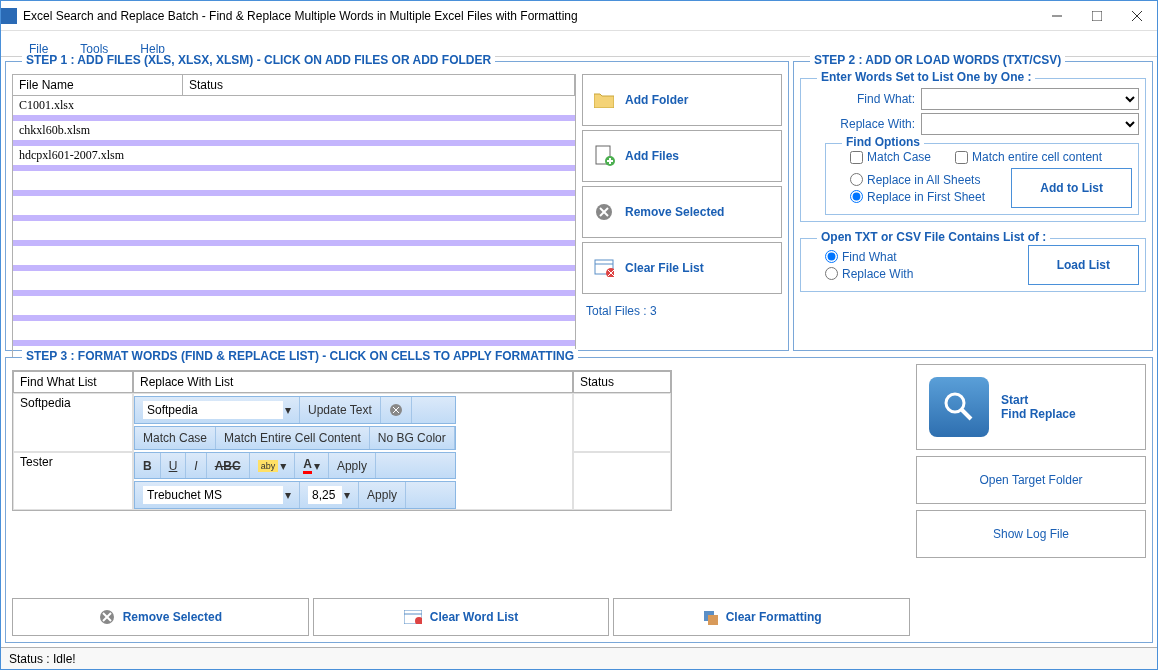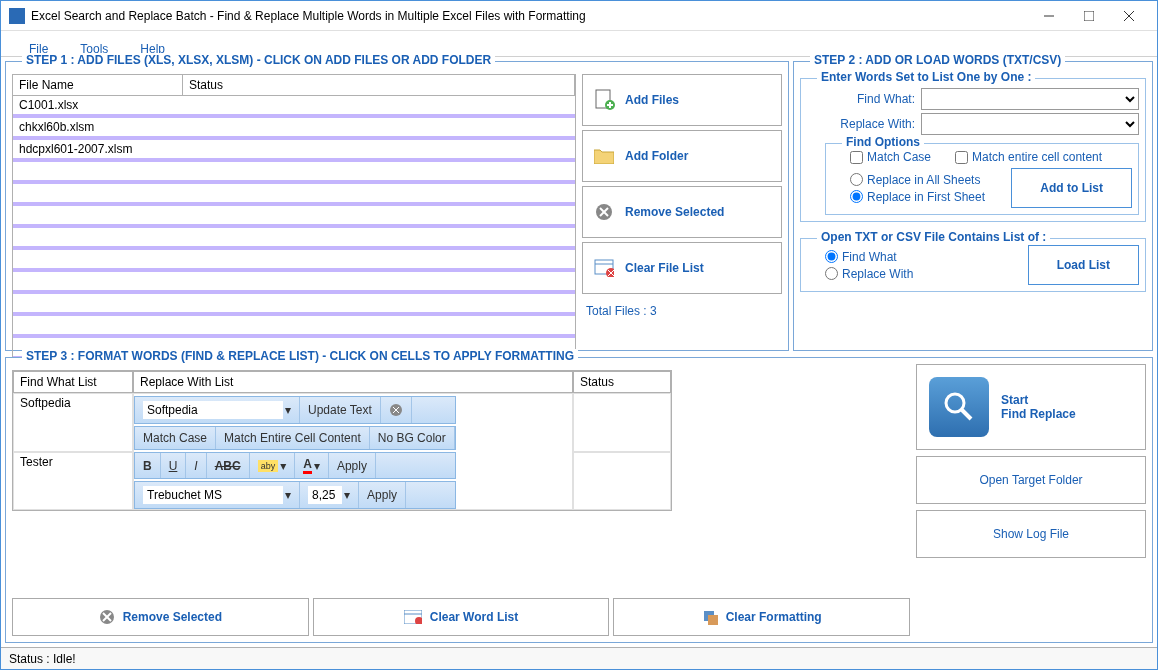--- a/index.html
+++ b/index.html
@@ -1,32 +1,32 @@
 <!DOCTYPE html>
 <html><head>
 <meta charset="utf-8">
 <style>
 * { box-sizing: border-box; margin: 0; padding: 0; font-family: Tahoma, sans-serif; font-size: 12px; }
 body { background: #fff; width: 1158px; height: 670px; overflow: hidden; border: 1px solid #4a90d9; }
-.titlebar { background: #fff; height: 30px; display: flex; align-items: center; padding: 0 8px; border-bottom: 1px solid #e0e0e0; }
+.titlebar { background: #fff; height: 30px; display: flex; align-items: center; padding: 0 0; border-bottom: 1px solid #e0e0e0; }
 .titlebar .icon { width: 16px; height: 16px; background: #2a6ab5; margin-right: 6px; }
 .titlebar .title { flex: 1; }
 .titlebar .winbtn { width: 40px; height: 24px; display: flex; align-items: center; justify-content: center; cursor: pointer; }
 .menubar { height: 26px; display: flex; align-items: flex-end; padding: 0 28px; gap: 32px; border-bottom: 1px solid #d0d0d0; }
 .menubar span { color: #1a5fb4; cursor: pointer; }
 .content { display: flex; flex-direction: column; padding: 4px; gap: 2px; height: calc(100% - 78px); }
 .toprow { display: flex; gap: 4px; height: 290px; }
 .fieldset { border: 1px solid #7aa7d8; padding: 6px; position: relative; background: #fff; }
 .fieldset.inner { border: 1px solid #9cc2e8; padding-left: 24px; }
 .legend { position: absolute; top: -9px; left: 16px; background: #fff; padding: 0 4px; color: #1a5fb4; font-weight: bold; }
 .step1 { flex: 1; display: flex; flex-direction: column; }
 .filesrow { display: flex; gap: 6px; flex: 1; margin-top: 6px; }
 .filetable { flex: 1; border: 1px solid #b0b0b0; }
 .filetable th { text-align: left; padding: 3px 6px; border-bottom: 1px solid #b0b0b0; border-right: 1px solid #b0b0b0; background: #fff; font-weight: normal; }
-.filetable td { padding: 2px 6px; border-bottom: 4px solid #c4b5fd; }
+.filetable td { padding: 2px 6px; border-bottom: 6px solid #c4b5fd; font-family: Liberation Serif, serif; }
 .sidebtns { width: 200px; display: flex; flex-direction: column; gap: 4px; }
 .bigbtn { border: 1px solid #aaa; padding: 14px 10px; background: #fff; display: flex; align-items: center; gap: 10px; cursor: pointer; font-size: 14px; color: #1a5fb4; font-weight: bold; }
 .bigbtn .ic { width: 22px; height: 22px; display: flex; align-items: center; justify-content: center; }
 .totline { color: #1a5fb4; padding: 6px 4px 2px; }
 .step2 { width: 360px; display: flex; flex-direction: column; gap: 6px; }
 .step2 .fieldset.inner { margin-top: 6px; }
 .frow { display: flex; align-items: center; gap: 6px; margin: 3px 0; }
 .frow label { color: #1a5fb4; width: 90px; text-align: right; }
 .combo { flex: 1; height: 22px; border: 1px solid #999; background: #fff; }
 .chk { display: flex; align-items: center; gap: 4px; color: #1a5fb4; }
@@ -140,38 +140,38 @@
                 <td>&nbsp;</td>
                 <td></td>
               </tr>
               <tr>
                 <td>&nbsp;</td>
                 <td></td>
               </tr>
           </tbody>
         </table>
         <div class="sidebtns">
+          <div class="bigbtn">
+            <span class="ic">
+                <svg width="20" height="16">
+                  <path d="M0 2 L6 2 L8 4 L20 4 L20 16 L0 16 Z" fill="#f4d377" stroke="#c9a63a"></path>
+                </svg>
+              </span>
+            <span>Add Folder</span>
+          </div>
           <div class="bigbtn" style="font-size:18px">
             <span class="ic">
                 <svg width="24" height="24">
                   <rect x="3" y="2" width="14" height="18" fill="#fff" stroke="#666"></rect>
                   <circle cx="17" cy="17" r="5" fill="#4caf50"></circle>
                   <line x1="17" y1="14" x2="17" y2="20" stroke="#fff" stroke-width="2"></line>
                   <line x1="14" y1="17" x2="20" y2="17" stroke="#fff" stroke-width="2"></line>
                 </svg>
               </span>
             <span>Add Files</span>
-          </div>
-          <div class="bigbtn">
-            <span class="ic">
-                <svg width="20" height="16">
-                  <path d="M0 2 L6 2 L8 4 L20 4 L20 16 L0 16 Z" fill="#f4d377" stroke="#c9a63a"></path>
-                </svg>
-              </span>
-            <span>Add Folder</span>
           </div>
           <div class="bigbtn">
             <span class="ic">
                 <svg width="18" height="18">
                   <circle cx="9" cy="9" r="8" fill="#888"></circle>
                   <line x1="5" y1="5" x2="13" y2="13" stroke="#fff" stroke-width="2"></line>
                   <line x1="13" y1="5" x2="5" y2="13" stroke="#fff" stroke-width="2"></line>
                 </svg>
               </span>
             <span>Remove Selected</span>

